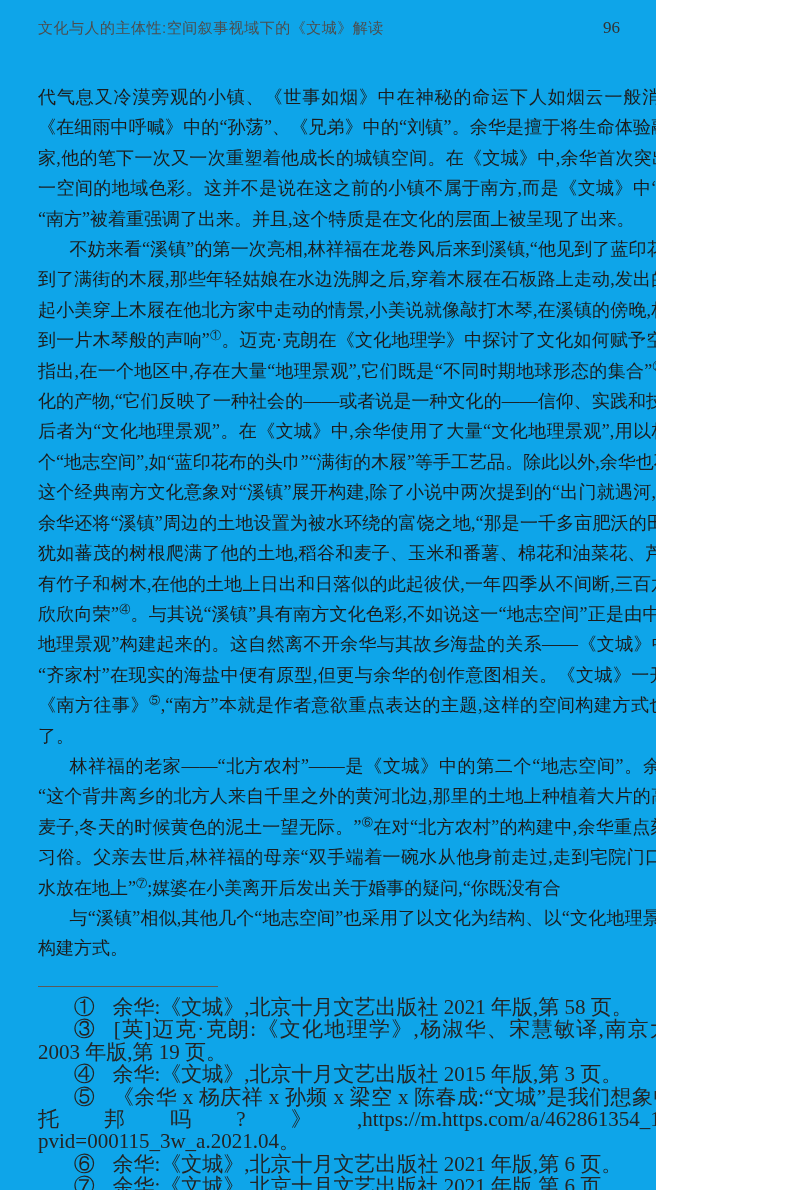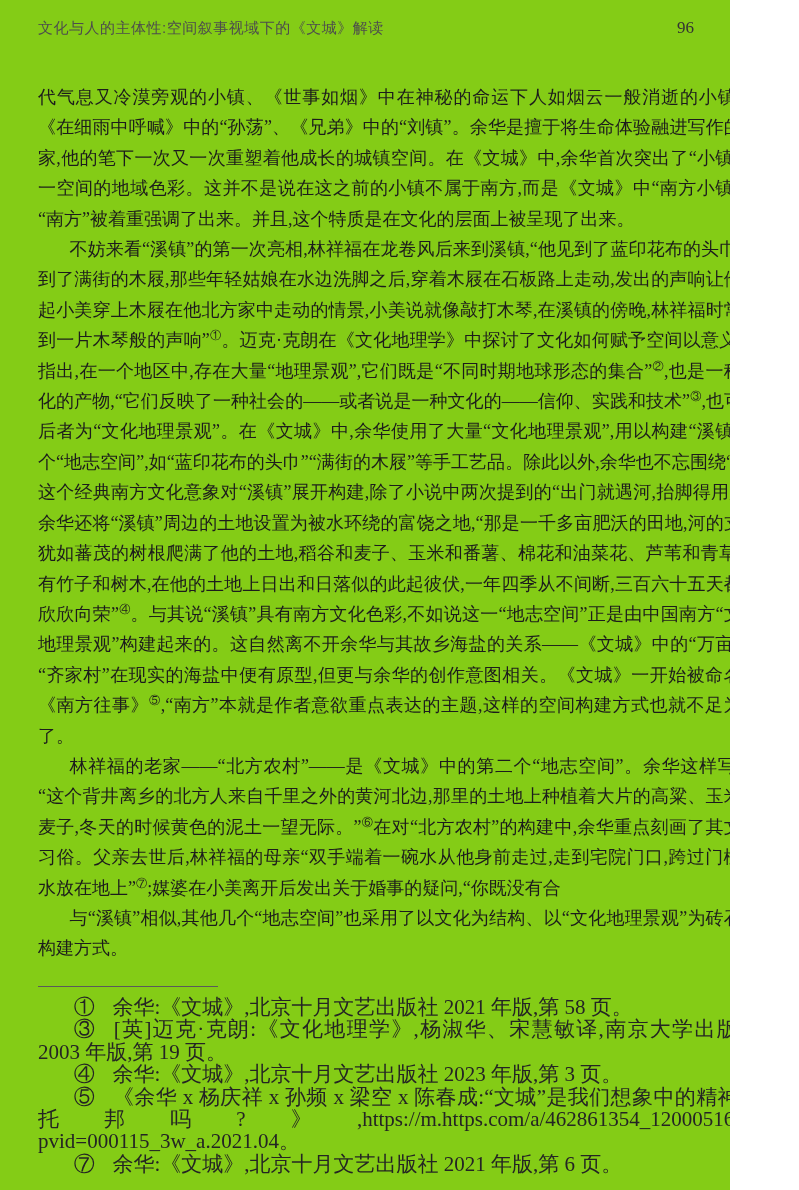--- a/index.html
+++ b/index.html
@@ -1,20 +1,20 @@
 <!DOCTYPE html>
 <html lang="zh"><head>
 <meta charset="utf-8">
 <style>
   html, body { margin: 0; padding: 0; background: #ffffff; }
   .page {
     position: relative;
-    width: 730px;
+    width: 656px;
     height: 1190px;
-    background: #84cc16;
+    background: #0ea5e9;
     overflow: hidden;
     font-family: "Liberation Serif", "DejaVu Serif", serif;
     color: #1f1f1f;
   }
   .running-header {
     position: absolute;
     top: 18px; left: 38px; right: 36px;
     display: flex;
     justify-content: space-between;
     align-items: baseline;
@@ -77,18 +77,19 @@
     <p class="para continuation">代气息又冷漠旁观的小镇、《世事如烟》中在神秘的命运下人如烟云一般消逝的小镇,到《在细雨中呼喊》中的“孙荡”、《兄弟》中的“刘镇”。余华是擅于将生命体验融进写作的作家,他的笔下一次又一次重塑着他成长的城镇空间。在《文城》中,余华首次突出了“小镇”这一空间的地域色彩。这并不是说在这之前的小镇不属于南方,而是《文城》中“南方小镇”的“南方”被着重强调了出来。并且,这个特质是在文化的层面上被呈现了出来。</p>
     <p class="para">不妨来看“溪镇”的第一次亮相,林祥福在龙卷风后来到溪镇,“他见到了蓝印花布的头巾,见到了满街的木屐,那些年轻姑娘在水边洗脚之后,穿着木屐在石板路上走动,发出的声响让他想起小美穿上木屐在他北方家中走动的情景,小美说就像敲打木琴,在溪镇的傍晚,林祥福时常听到一片木琴般的声响”<sup class="fnref">①</sup>。迈克·克朗在《文化地理学》中探讨了文化如何赋予空间以意义,他指出,在一个地区中,存在大量“地理景观”,它们既是“不同时期地球形态的集合”<sup class="fnref">②</sup>,也是一种文化的产物,“它们反映了一种社会的——或者说是一种文化的——信仰、实践和技术”<sup class="fnref">③</sup>,也可称后者为“文化地理景观”。在《文城》中,余华使用了大量“文化地理景观”,用以构建“溪镇”这个“地志空间”,如“蓝印花布的头巾”“满街的木屐”等手工艺品。除此以外,余华也不忘围绕“水”这个经典南方文化意象对“溪镇”展开构建,除了小说中两次提到的“出门就遇河,抬脚得用船”,余华还将“溪镇”周边的土地设置为被水环绕的富饶之地,“那是一千多亩肥沃的田地,河的支流犹如蕃茂的树根爬满了他的土地,稻谷和麦子、玉米和番薯、棉花和油菜花、芦苇和青草,还有竹子和树木,在他的土地上日出和日落似的此起彼伏,一年四季从不间断,三百六十五天都在欣欣向荣”<sup class="fnref">④</sup>。与其说“溪镇”具有南方文化色彩,不如说这一“地志空间”正是由中国南方“文化地理景观”构建起来的。这自然离不开余华与其故乡海盐的关系——《文城》中的“万亩荡”“齐家村”在现实的海盐中便有原型,但更与余华的创作意图相关。《文城》一开始被命名为《南方往事》<sup class="fnref">⑤</sup>,“南方”本就是作者意欲重点表达的主题,这样的空间构建方式也就不足为奇了。</p>
     <p class="para">林祥福的老家——“北方农村”——是《文城》中的第二个“地志空间”。余华这样写道:“这个背井离乡的北方人来自千里之外的黄河北边,那里的土地上种植着大片的高粱、玉米和麦子,冬天的时候黄色的泥土一望无际。”<sup class="fnref">⑥</sup>在对“北方农村”的构建中,余华重点刻画了其文化习俗。父亲去世后,林祥福的母亲“双手端着一碗水从他身前走过,走到宅院门口,跨过门槛将水放在地上”<sup class="fnref">⑦</sup>;媒婆在小美离开后发出关于婚事的疑问,“你既没有合</p>
     <p class="para">与“溪镇”相似,其他几个“地志空间”也采用了以文化为结构、以“文化地理景观”为砖石的构建方式。</p>
   </main>
 
   <footer class="footnotes">
     <div class="fn-rule"></div>
     <p class="fn"><span class="fn-marker">①</span><span class="fn-text">余华:《文城》,北京十月文艺出版社 2021 年版,第 58 页。</span></p>
     <p class="fn"><span class="fn-marker">③</span><span class="fn-text">[英]迈克·克朗:《文化地理学》,杨淑华、宋慧敏译,南京大学出版社 2003 年版,第 19 页。</span></p>
-    <p class="fn"><span class="fn-marker">④</span><span class="fn-text">余华:《文城》,北京十月文艺出版社 2023 年版,第 3 页。</span></p>
+    <p class="fn"><span class="fn-marker">④</span><span class="fn-text">余华:《文城》,北京十月文艺出版社 2015 年版,第 3 页。</span></p>
     <p class="fn"><span class="fn-marker">⑤</span><span class="fn-text">《余华 x 杨庆祥 x 孙频 x 梁空 x 陈春成:“文城”是我们想象中的精神乌托邦吗?》,https://m.https.com/a/462861354_120005162/? pvid=000115_3w_a.2021.04。</span></p>
+    <p class="fn"><span class="fn-marker">⑥</span><span class="fn-text">余华:《文城》,北京十月文艺出版社 2021 年版,第 6 页。</span></p>
     <p class="fn"><span class="fn-marker">⑦</span><span class="fn-text">余华:《文城》,北京十月文艺出版社 2021 年版,第 6 页。</span></p>
   </footer>
 
 </div>
 
 </body></html>

